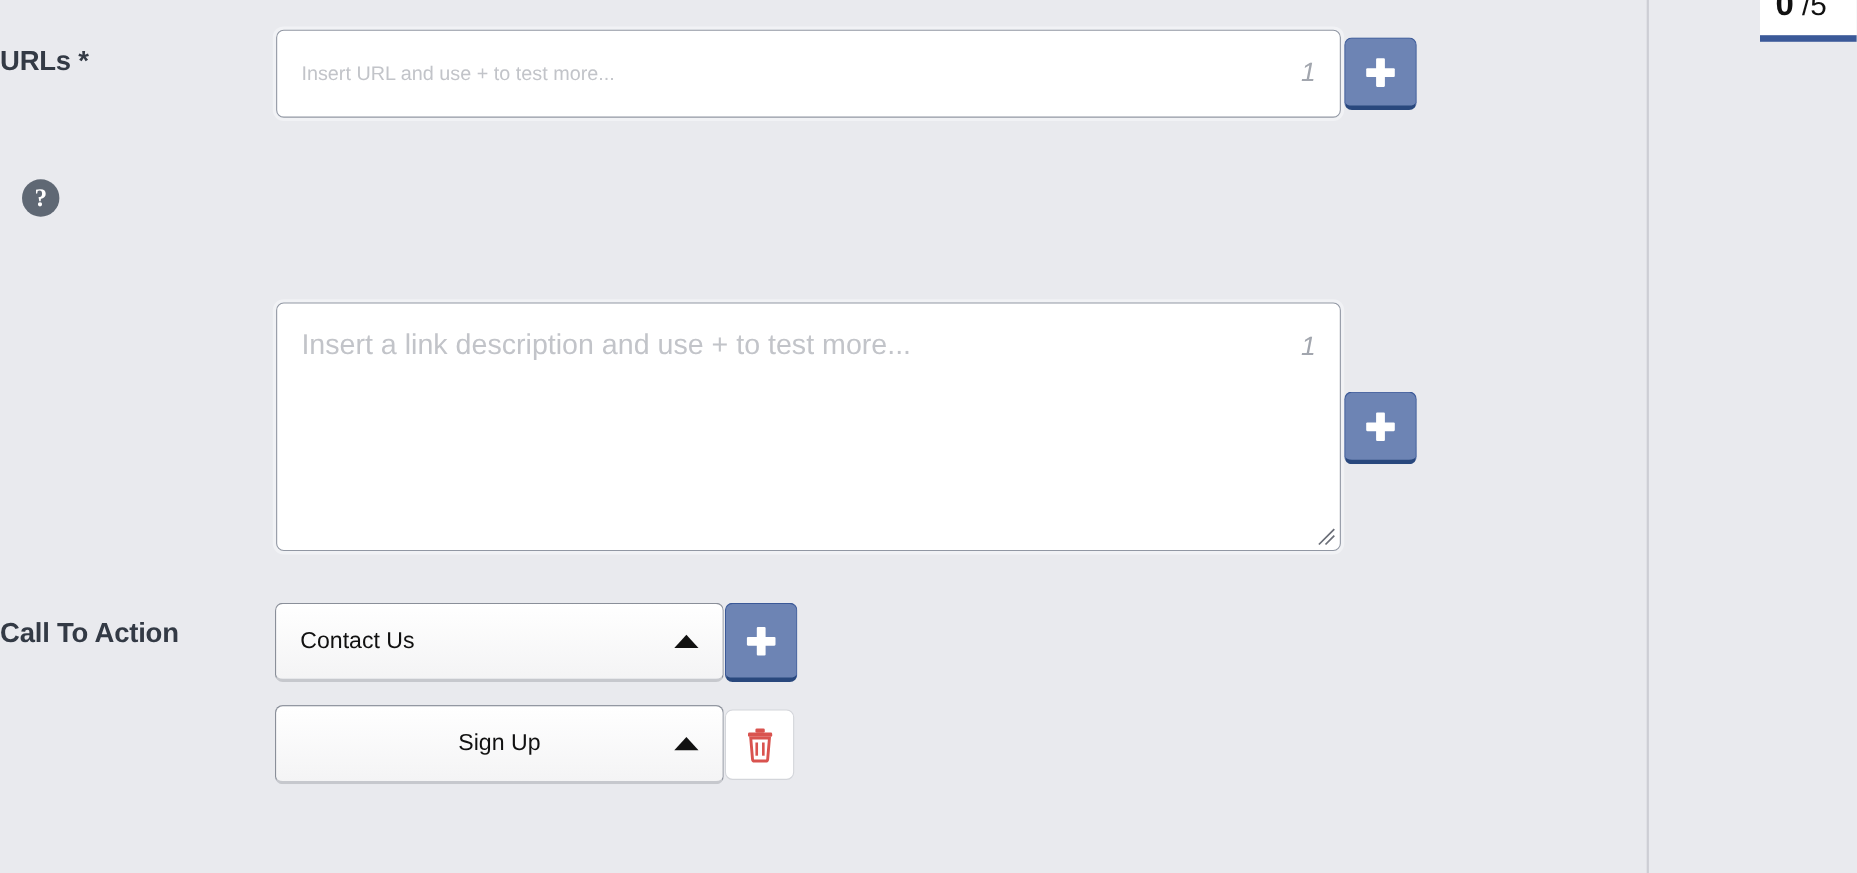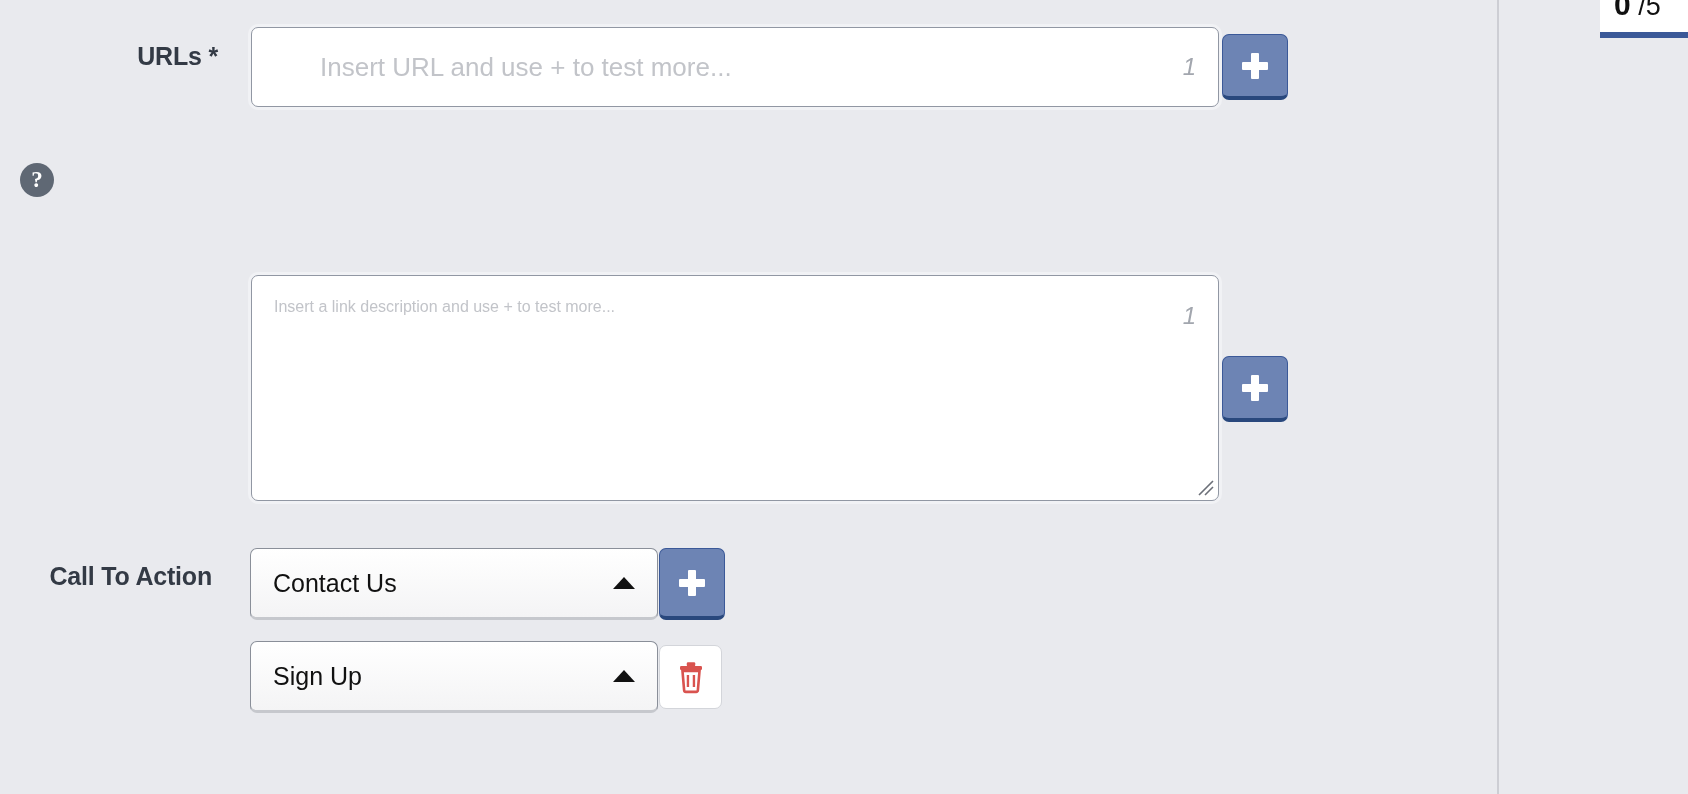--- a/index.html
+++ b/index.html
@@ -11,21 +11,20 @@
     font-family: "Liberation Sans", sans-serif;
   }
   #root {
     position: relative;
     width: 1688px; height: 794px;
     background: #e9eaee;
   }
 
   .label {
     position: absolute;
-    text-align: right;
     font-size: 25px;
     font-weight: bold;
     color: #333a45;
     letter-spacing: -0.2px;
     white-space: nowrap;
   }
 
   
   .help-icon {
     position: absolute;
@@ -51,44 +50,43 @@
     width: 100%; height: 100%;
     background: #ffffff;
     border: 1px solid #9197a3;
     border-radius: 7px;
     display: flex;
     align-items: center;
     padding: 0 22px;
     position: relative;
   }
   .placeholder {
-    font-size: 26px;
+    font-size: 18px;
     color: #c2c4c9;
     white-space: nowrap;
-    margin-left: 46px;
   }
   .counter {
     position: absolute;
     right: 22px;
     font-style: italic;
     font-size: 24px;
     color: #a2a6ae;
   }
 
   
   .textarea-box {
     width: 100%; height: 100%;
     background: #ffffff;
     border: 1px solid #9197a3;
     border-radius: 7px;
     position: relative;
     padding: 22px 22px 0 22px;
   }
   .ta-placeholder {
-    font-size: 16px;
+    font-size: 26px;
     color: #c2c4c9;
     white-space: nowrap;
   }
   .ta-counter {
     position: absolute;
     top: 26px; right: 22px;
     font-style: italic;
     font-size: 24px;
     color: #a2a6ae;
   }
@@ -127,21 +125,21 @@
     position: absolute;
     background: linear-gradient(to bottom, #ffffff 0%, #f4f4f5 100%);
     border: 1px solid #8a8f99;
     border-bottom: 3px solid #c6c8cd;
     border-radius: 7px;
     display: flex;
     align-items: center;
     padding: 0 22px;
   }
   .select-value {
-    font-size: 25px;
+    font-size: 21px;
     color: #111111;
     white-space: nowrap;
   }
   .caret-up {
     position: absolute;
     right: 22px;
     width: 0; height: 0;
     border-left: 11px solid transparent;
     border-right: 11px solid transparent;
     border-bottom: 12px solid #111111;
@@ -223,21 +221,21 @@
 
   <div class="select-box" style="left:250px; top:548px; width:408px; height:72px;">
     <span class="select-value">Contact Us</span>
     <span class="caret-up"></span>
   </div>
 
   <div class="btn-plus" style="left:659px; top:548px; width:66px; height:72px;">
     <span class="plus-glyph"></span>
   </div>
 
-  <div class="select-box" style="left:250px; top:641px; width:408px; height:72px;">
+  <div class="select-box" style="left:250px; top:641px; width:408px; height:72px;justify-content:center;">
     <span class="select-value">Sign Up</span>
     <span class="caret-up"></span>
   </div>
 
   <div class="btn-trash" style="left:659px; top:645px; width:63px; height:64px;">
     <svg width="30" height="34" viewBox="0 0 24 26">
       <rect x="3.2" y="4.2" width="17.6" height="3.1" rx="1" fill="#d9534f"></rect>
       <rect x="8.6" y="1.2" width="6.8" height="3.1" rx="1" fill="#d9534f"></rect>
       <path d="M5.2 8.2 h13.6 l-1.3 15.4 a1.4 1.4 0 0 1 -1.4 1.3 h-8.2
                a1.4 1.4 0 0 1 -1.4 -1.3 Z" fill="none" stroke="#d9534f" stroke-width="2.1"></path>

